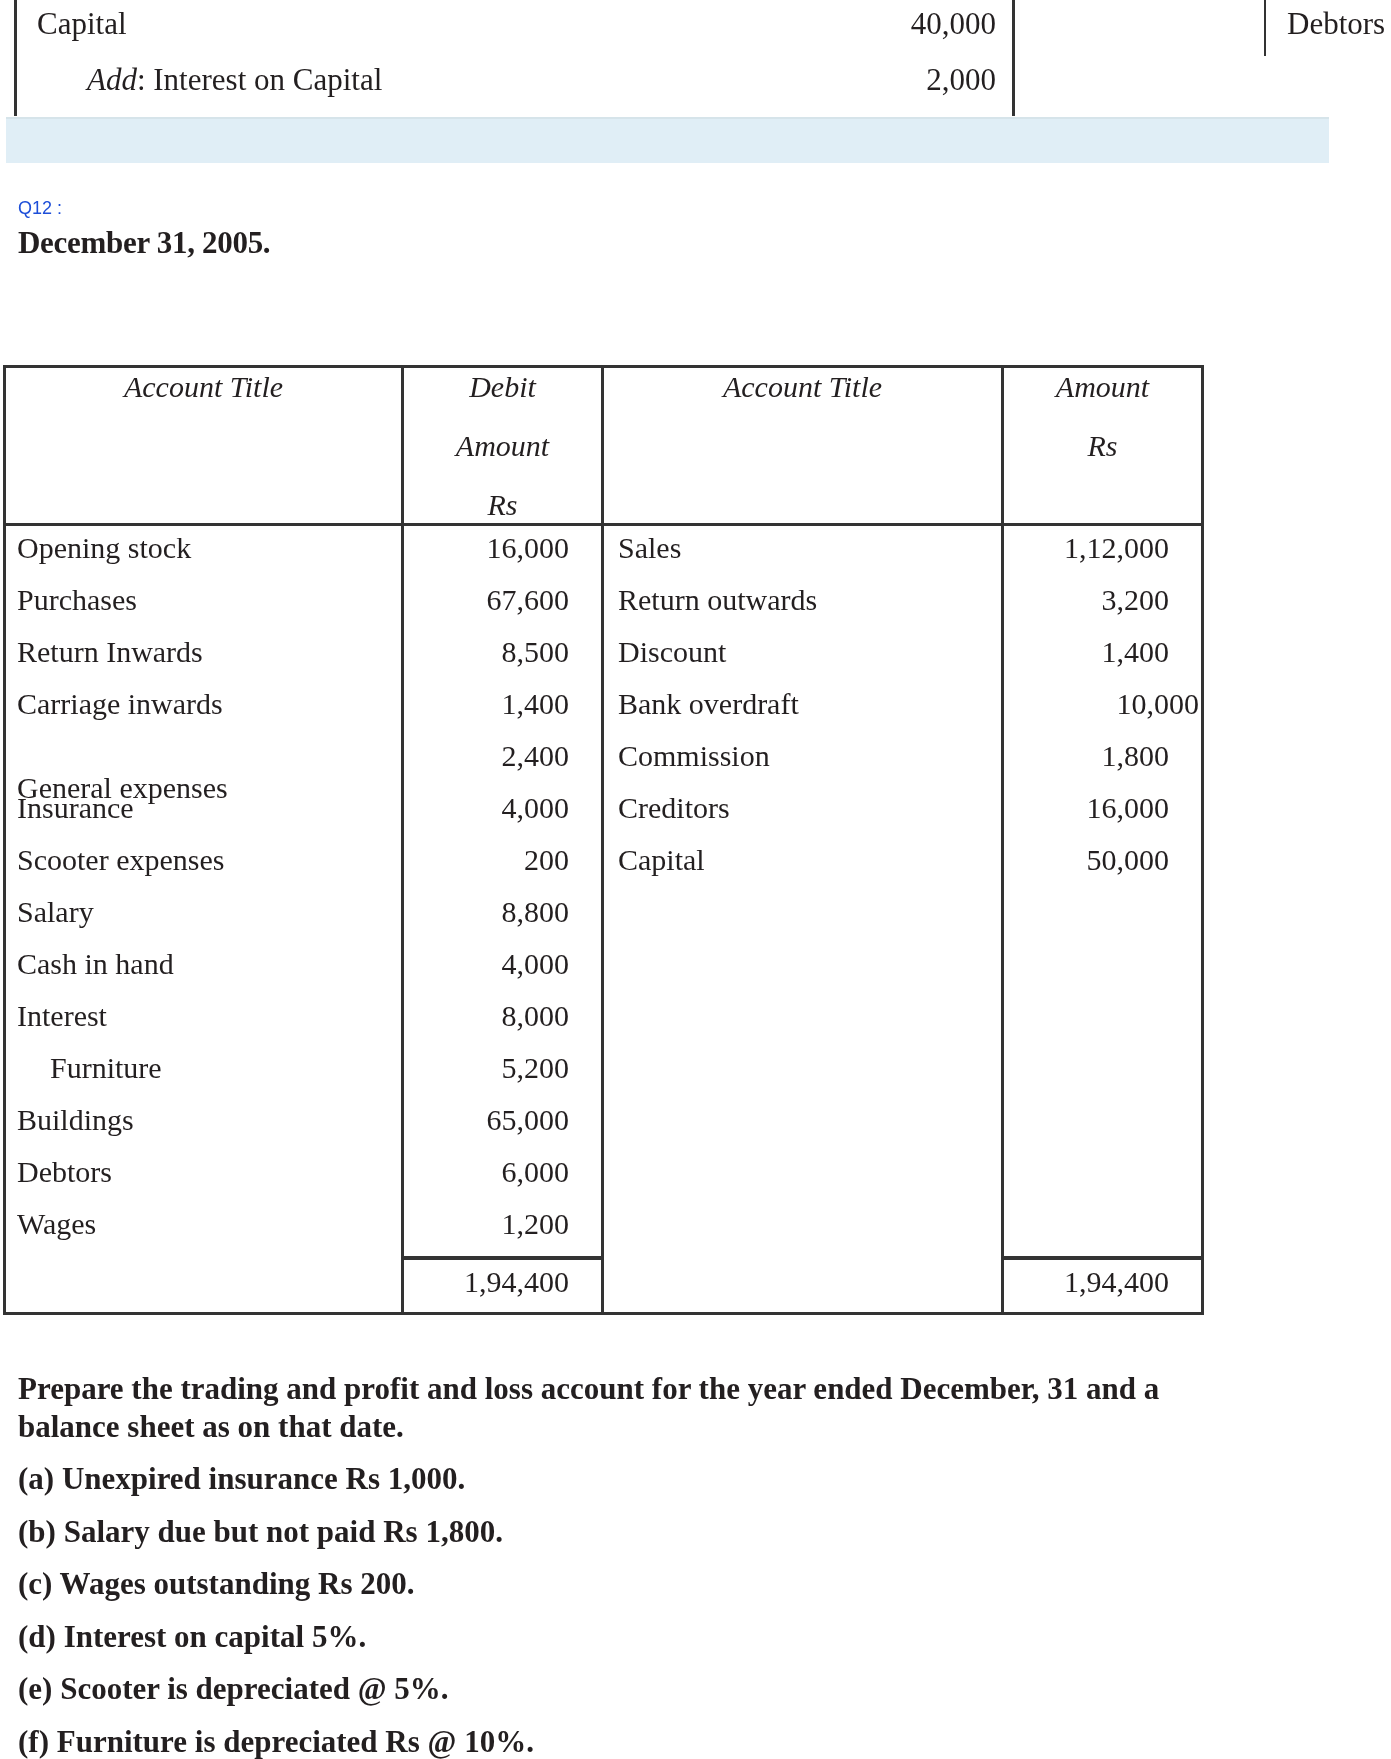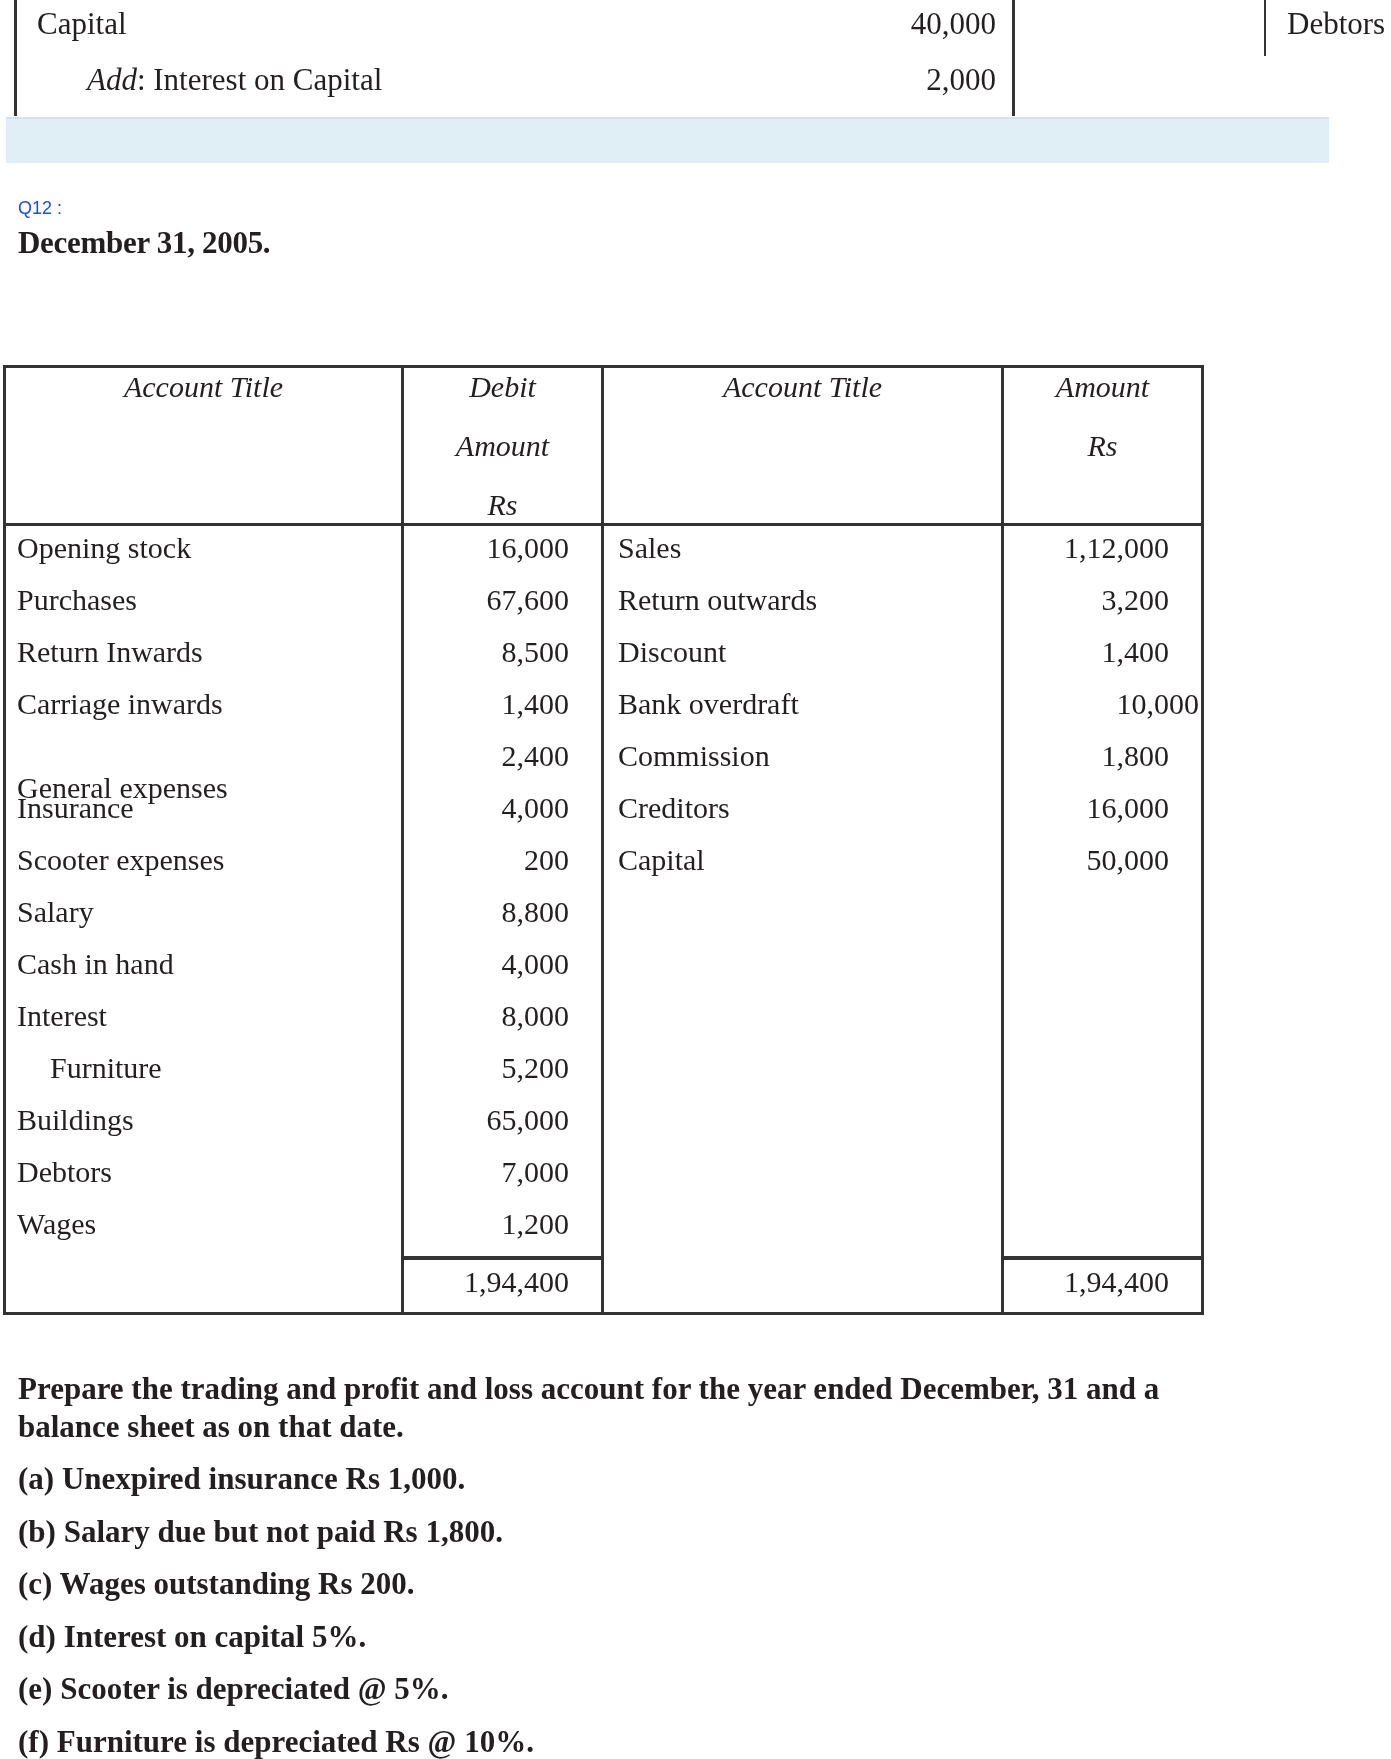--- a/index.html
+++ b/index.html
@@ -88,21 +88,21 @@
     <div class="cell num" style="left: 404px; width: 165px; top: 894px;">8,800</div>
     <div class="cell" style="left: 17px; top: 946px;">Cash in hand</div>
     <div class="cell num" style="left: 404px; width: 165px; top: 946px;">4,000</div>
     <div class="cell" style="left: 17px; top: 998px;">Interest</div>
     <div class="cell num" style="left: 404px; width: 165px; top: 998px;">8,000</div>
     <div class="cell" style="left: 13px; top: 1050px; margin-left: 37px;">Furniture</div>
     <div class="cell num" style="left: 404px; width: 165px; top: 1050px;">5,200</div>
     <div class="cell" style="left: 17px; top: 1102px;">Buildings</div>
     <div class="cell num" style="left: 404px; width: 165px; top: 1102px;">65,000</div>
     <div class="cell" style="left: 17px; top: 1154px;">Debtors</div>
-    <div class="cell num" style="left: 404px; width: 165px; top: 1154px;">7,000</div>
+    <div class="cell num" style="left: 404px; width: 165px; top: 1154px;">6,000</div>
     <div class="cell" style="left: 17px; top: 1206px;">Wages</div>
     <div class="cell num" style="left: 404px; width: 165px; top: 1206px;">1,200</div>
   </div>
 
 <div id="credit-rows">
     <div class="cell" style="left: 618px; top: 530px;">Sales</div>
     <div class="cell num" style="left: 1004px; width: 165px; top: 530px;">1,12,000</div>
     <div class="cell" style="left: 618px; top: 582px;">Return outwards</div>
     <div class="cell num" style="left: 1004px; width: 165px; top: 582px;">3,200</div>
     <div class="cell" style="left: 618px; top: 634px;">Discount</div>

